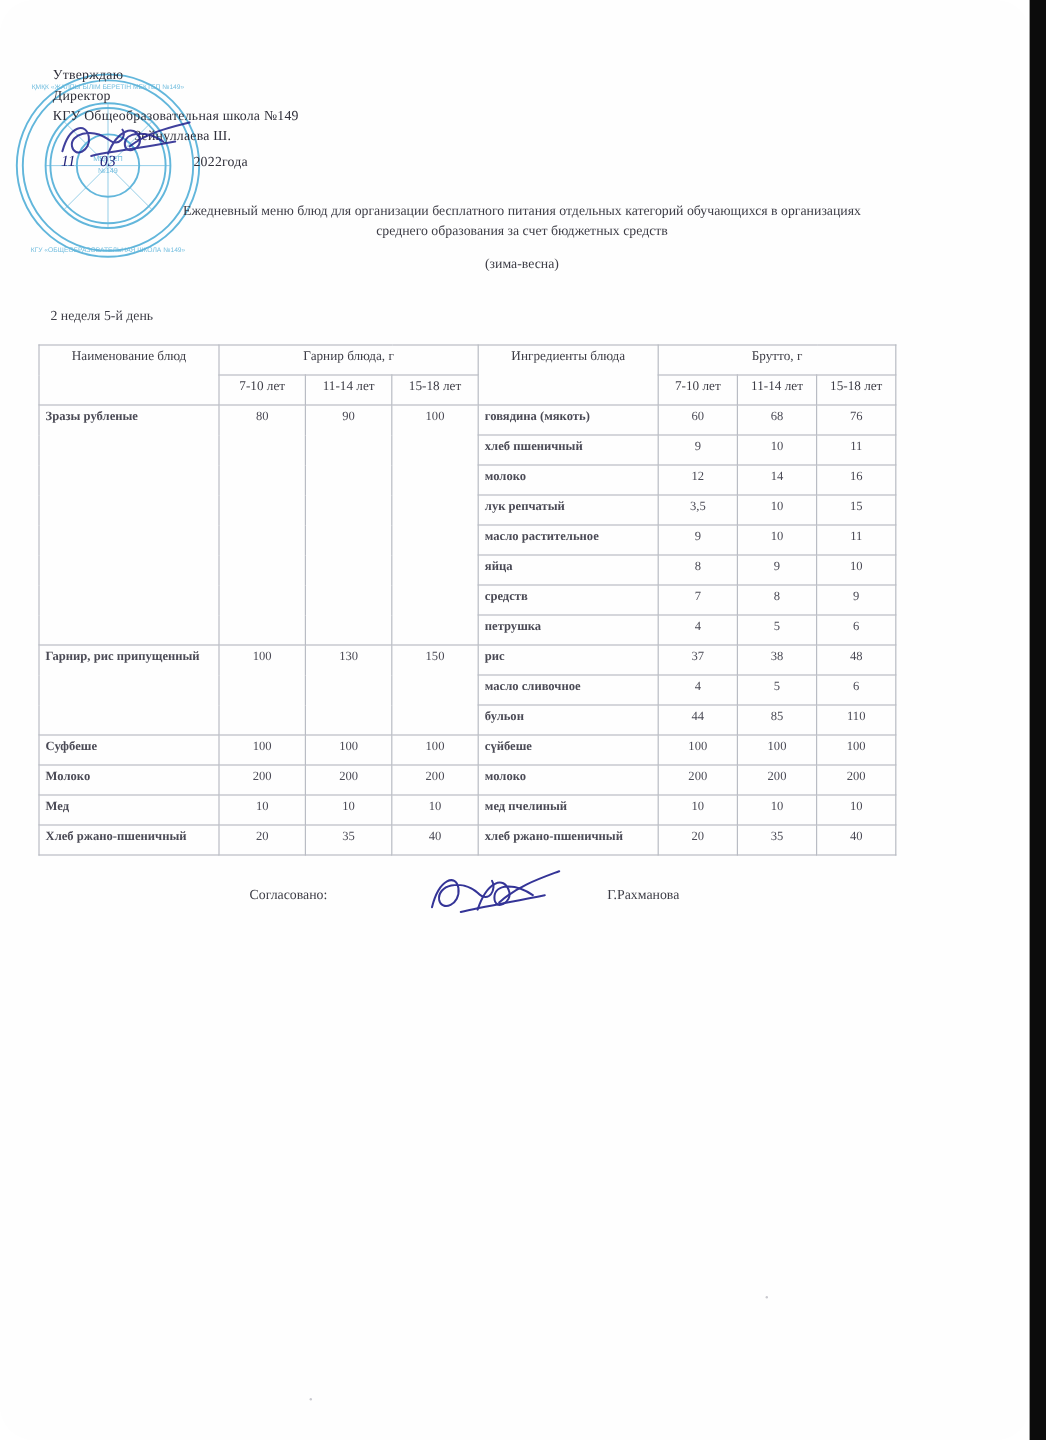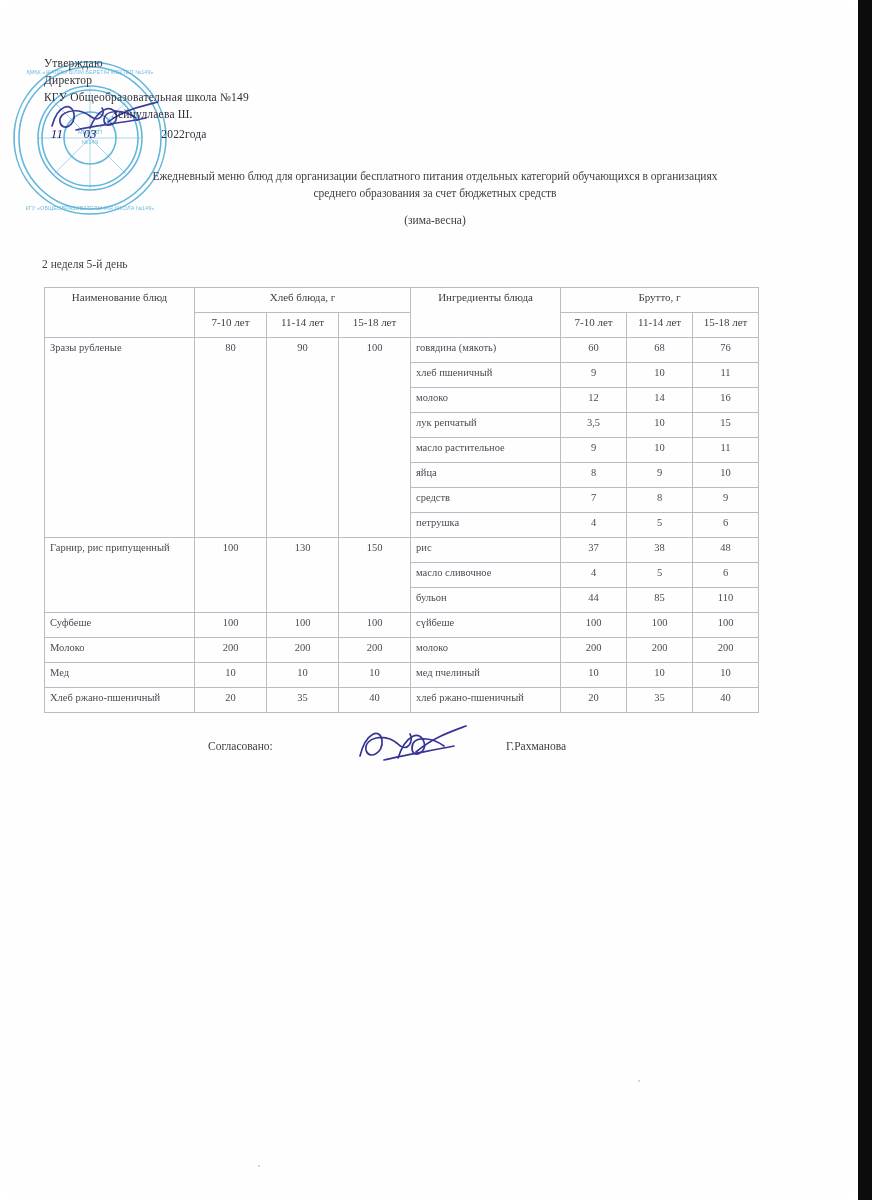--- a/index.html
+++ b/index.html
@@ -125,21 +125,21 @@
     position: absolute;
     left: 42px;
     top: 258px;
     font-size: 11.5px;
     color: #3d3d46;
   }
 
   
   .menu-table {
     position: absolute;
-    left: 44px;
+    left: 32px;
     top: 287px;
     width: 640px;
     border-collapse: collapse;
     font-size: 10.5px;
     color: #4a4a55;
     table-layout: fixed;
   }
   .menu-table th,
   .menu-table td {
     border: 1px solid #b9bcc4;
@@ -152,20 +152,21 @@
   .menu-table th {
     text-align: center;
     font-size: 11px;
     color: #3d3d46;
   }
   .menu-table td.num {
     text-align: center;
   }
   .menu-table td.name {
     text-align: left;
+    font-weight: bold;
   }
   .col-name  { width: 150px; }
   .col-out   { width: 72px; }
   .col-ingr  { width: 150px; }
   .col-bru   { width: 66px; }
 
   .th-group { height: 20px; }
   .th-sub   { height: 20px; }
 
   .tall-cell { height: 26px; }
@@ -264,21 +265,21 @@
         <col class="col-out">
         <col class="col-out">
       <col class="col-ingr">
         <col class="col-bru">
         <col class="col-bru">
         <col class="col-bru">
     </colgroup>
     <thead>
       <tr class="th-group">
         <th rowspan="2">Наименование блюд</th>
-        <th colspan="3">Хлеб блюда, г</th>
+        <th colspan="3">Гарнир блюда, г</th>
         <th rowspan="2">Ингредиенты блюда</th>
         <th colspan="3">Брутто, г</th>
       </tr>
       <tr class="th-sub">
         <th>7-10 лет</th>
         <th>11-14 лет</th>
         <th>15-18 лет</th>
         <th>7-10 лет</th>
         <th>11-14 лет</th>
         <th>15-18 лет</th>

